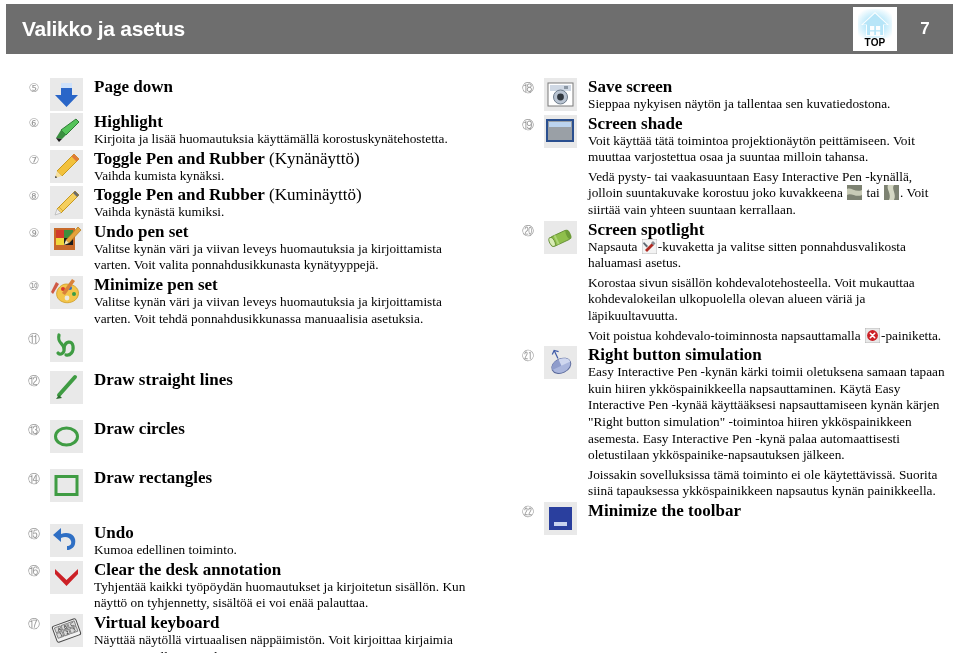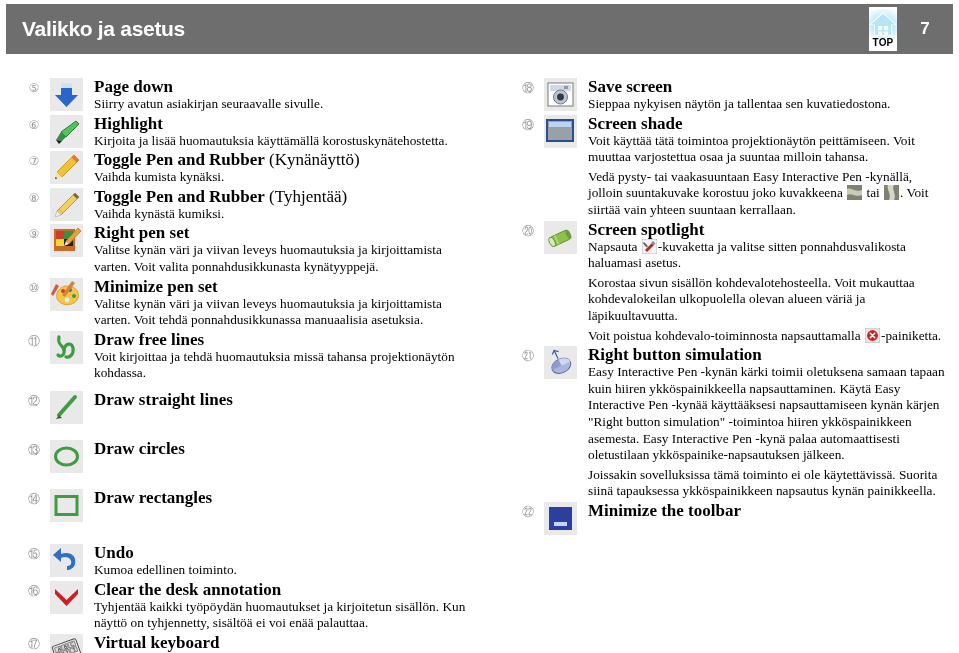--- a/index.html
+++ b/index.html
@@ -33,21 +33,21 @@
     margin-left: 16px;
     white-space: nowrap;
   }
   .header-right {
     margin-left: auto;
     display: flex;
     align-items: center;
     height: 100%;
   }
   .top-logo {
-    width: 28px; height: 44px;
+    width: 44px; height: 44px;
     background: #ffffff;
     display: flex;
     flex-direction: column;
     align-items: center;
     justify-content: flex-start;
     padding-top: 2px;
     position: relative;
     overflow: hidden;
   }
   .top-logo .house {
@@ -191,21 +191,20 @@
         <span class="ico">
           <svg width="33" height="33" viewBox="0 0 33 33">
             <rect width="33" height="33" fill="#e9e9e9"></rect>
             <path d="M11 5 h11 v12 h6 l-11.5 12 L5 17 h6 z" fill="#2a66c8"></path>
             <path d="M11 5 h11 v5 h-11 z" fill="#cfe2fb"></path>
           </svg>
         </span>
       </div>
       <div class="entry-body">
         <p class="entry-title">Page down</p>
-        <p class="entry-desc">Siirry avatun asiakirjan seuraavalle sivulle.</p>
       </div>
     </div>
 
     <div class="entry">
       <div class="num">⑥</div>
       <div class="icon-cell">
         <span class="ico">
           <svg width="33" height="33" viewBox="0 0 33 33">
             <rect width="33" height="33" fill="#e9e9e9"></rect>
             <path d="M26 6 l3 3 -13 13 -5 -5 z" fill="#55c35a" stroke="#2f7d36" stroke-width="1"></path>
@@ -246,21 +245,21 @@
           <svg width="33" height="33" viewBox="0 0 33 33">
             <rect width="33" height="33" fill="#e9e9e9"></rect>
             <path d="M25 5 l4 4 -18 18 -4 -4 z" fill="#f5cf5e" stroke="#c89a1e" stroke-width="1"></path>
             <path d="M7 23 l4 4 -6 2 z" fill="#f0f0f0" stroke="#b9b9b9" stroke-width="0.8"></path>
             <path d="M25 5 l4 4 -2 2 -4 -4 z" fill="#6b6b6b"></path>
             <path d="M9 21 l4 4" stroke="#d6a93a" stroke-width="1"></path>
           </svg>
         </span>
       </div>
       <div class="entry-body">
-        <p class="entry-title"><span>Toggle Pen and Rubber</span><span class="plain"> (Tyhjentää)</span></p>
+        <p class="entry-title"><span>Toggle Pen and Rubber</span><span class="plain"> (Kuminäyttö)</span></p>
         <p class="entry-desc">Vaihda kynästä kumiksi.</p>
       </div>
     </div>
 
     <div class="entry">
       <div class="num">⑨</div>
       <div class="icon-cell">
         <span class="ico">
           <svg width="33" height="33" viewBox="0 0 33 33">
             <rect width="33" height="33" fill="#e9e9e9"></rect>
@@ -268,21 +267,21 @@
             <rect x="6" y="7" width="8" height="8" fill="#d23b2c"></rect>
             <rect x="14" y="7" width="9" height="8" fill="#3d8f3d"></rect>
             <rect x="6" y="15" width="8" height="7" fill="#f0d83c"></rect>
             <rect x="14" y="15" width="9" height="7" fill="#1c1c1c"></rect>
             <path d="M28 4 l3 3 -12 13 -3 -3 z" fill="#e4a23a" stroke="#b07a1d" stroke-width="0.7"></path>
             <path d="M16 17 l3 3 -5 2 z" fill="#f3e6b8"></path>
           </svg>
         </span>
       </div>
       <div class="entry-body">
-        <p class="entry-title">Right pen set</p>
+        <p class="entry-title">Undo pen set</p>
         <p class="entry-desc">Valitse kynän väri ja viivan leveys huomautuksia ja kirjoittamista varten. Voit valita ponnahdusikkunasta kynätyyppejä.</p>
       </div>
     </div>
 
     <div class="entry">
       <div class="num">⑩</div>
       <div class="icon-cell">
         <span class="ico">
           <svg width="33" height="33" viewBox="0 0 33 33">
             <rect width="33" height="33" fill="#e9e9e9"></rect>
@@ -305,24 +304,20 @@
     <div class="entry">
       <div class="num">⑪</div>
       <div class="icon-cell">
         <span class="ico">
           <svg width="33" height="33" viewBox="0 0 33 33">
             <rect width="33" height="33" fill="#e9e9e9"></rect>
             <path d="M9 6 C7 14 13 14 14 19 C15 24 10 27 8 24" fill="none" stroke="#3f9c43" stroke-width="3.2" stroke-linecap="round"></path>
             <path d="M14 19 C15 12 22 11 23 17 C24 23 20 27 16 26" fill="none" stroke="#3f9c43" stroke-width="3.2" stroke-linecap="round"></path>
           </svg>
         </span>
-      </div>
-      <div class="entry-body">
-        <p class="entry-title">Draw free lines</p>
-        <p class="entry-desc">Voit kirjoittaa ja tehdä huomautuksia missä tahansa projektionäytön kohdassa.</p>
       </div>
     </div>
 
     <div class="gap-sm"></div>
 
     <div class="entry">
       <div class="num">⑫</div>
       <div class="icon-cell">
         <span class="ico">
           <svg width="33" height="33" viewBox="0 0 33 33">

